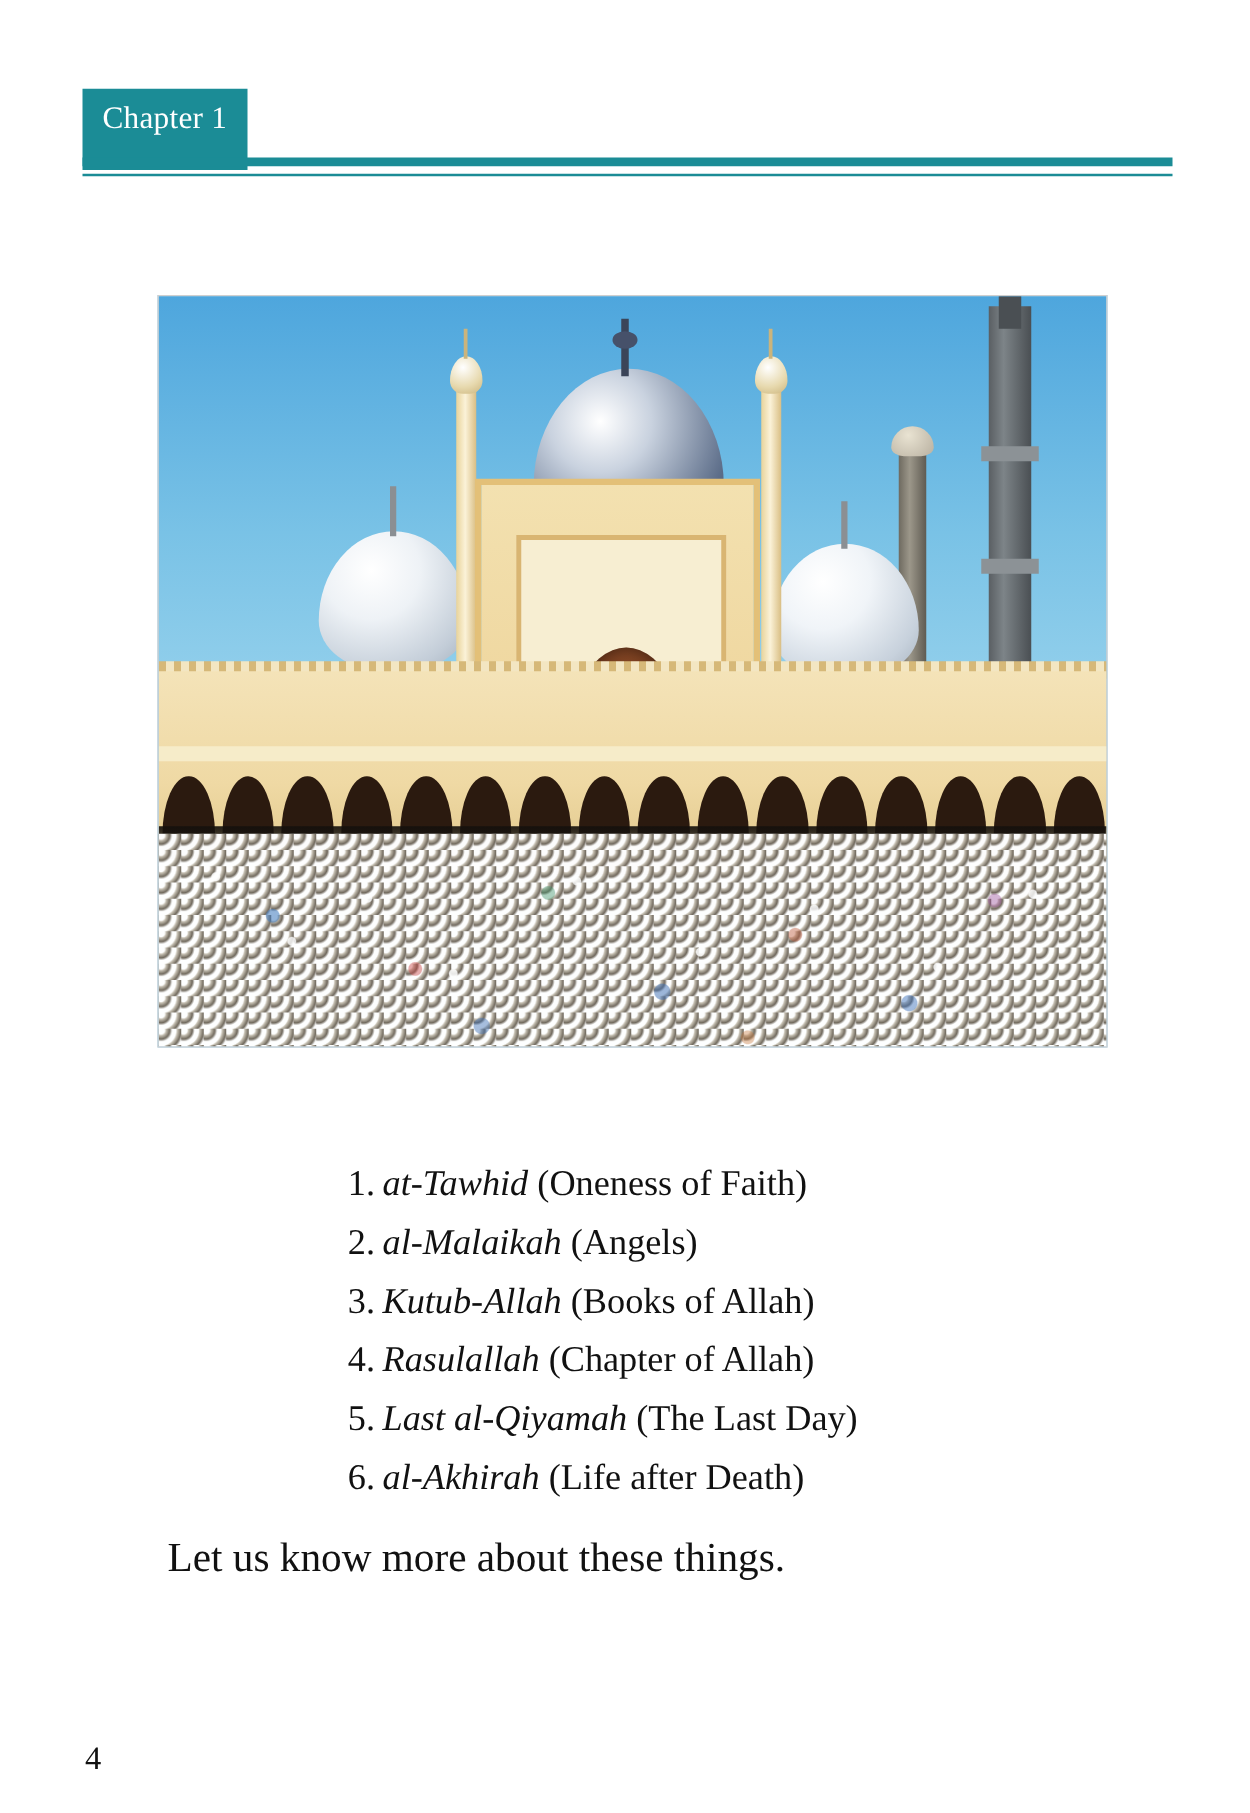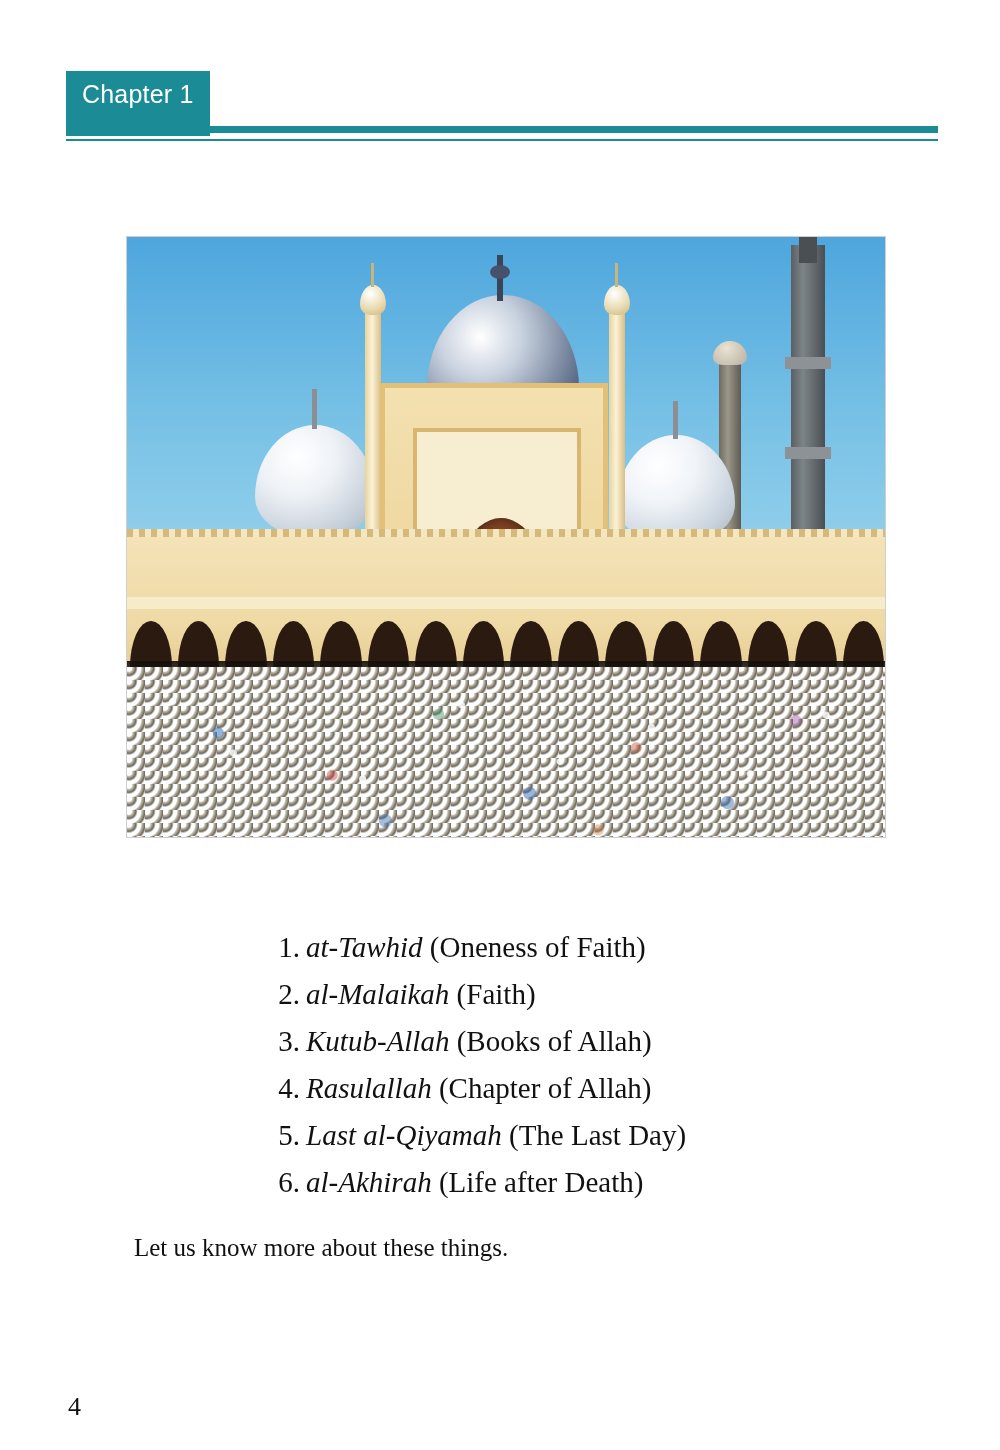--- a/index.html
+++ b/index.html
@@ -29,21 +29,21 @@
     left: 66px;
     top: 50px;
     width: 872px;
     height: 68px;
     display: flex;
     align-items: center;
   }
   .chapter-badge {
     background: #1b8c96;
     color: #ffffff;
-    font-family: Liberation Sans, sans-serif;
+    font-family: Liberation Serif, serif;
     font-size: 25px;
     line-height: 1;
     padding: 11px 16px 29px 16px;
     letter-spacing: 0.2px;
     white-space: nowrap;
     margin-top: 38px;
   }
   .chapter-title {
     font-family: "Liberation Serif", serif;
     font-size: 51px;
@@ -369,21 +369,21 @@
     white-space: nowrap;
   }
   .list li .num {
     position: absolute;
     left: 140px;
     width: 34px;
     text-align: right;
   }
   .closing {
     margin: 20px 0 0 0;
-    font-size: 25px;
+    font-size: 33px;
     line-height: 43px;
     padding-left: 8px;
     color: #111111;
   }
 
   .page-number {
     position: absolute;
     left: 68px;
     top: 1392px;
     font-size: 26px;
@@ -459,21 +459,21 @@
 
     <div class="crowd-dark-band"></div>
     <div class="crowd"></div>
     <div class="crowd-color"></div>
   </div>
 
   <div class="body-text">
 
     <ul class="list">
       <li><span class="num">1.</span><span class="it">at-Tawhid</span> <span>(Oneness of Faith)</span></li>
-      <li><span class="num">2.</span><span class="it">al-Malaikah</span> <span> (Faith)</span></li>
+      <li><span class="num">2.</span><span class="it">al-Malaikah</span> <span> (Angels)</span></li>
       <li><span class="num">3.</span><span class="it">Kutub-Allah</span> <span>(Books of Allah)</span></li>
       <li><span class="num">4.</span><span class="it">Rasulallah</span> <span>(Chapter of Allah)</span></li>
       <li><span class="num">5.</span><span class="it">Last al-Qiyamah</span> <span>(The Last Day)</span></li>
       <li><span class="num">6.</span><span class="it">al-Akhirah</span> <span>(Life after Death)</span></li>
     </ul>
 
     <p class="closing">Let us know more about these things.</p>
   </div>
 
   <div class="page-number">4</div>

